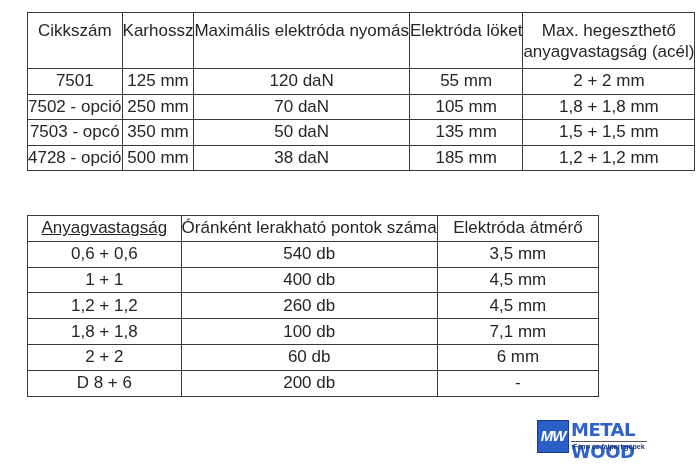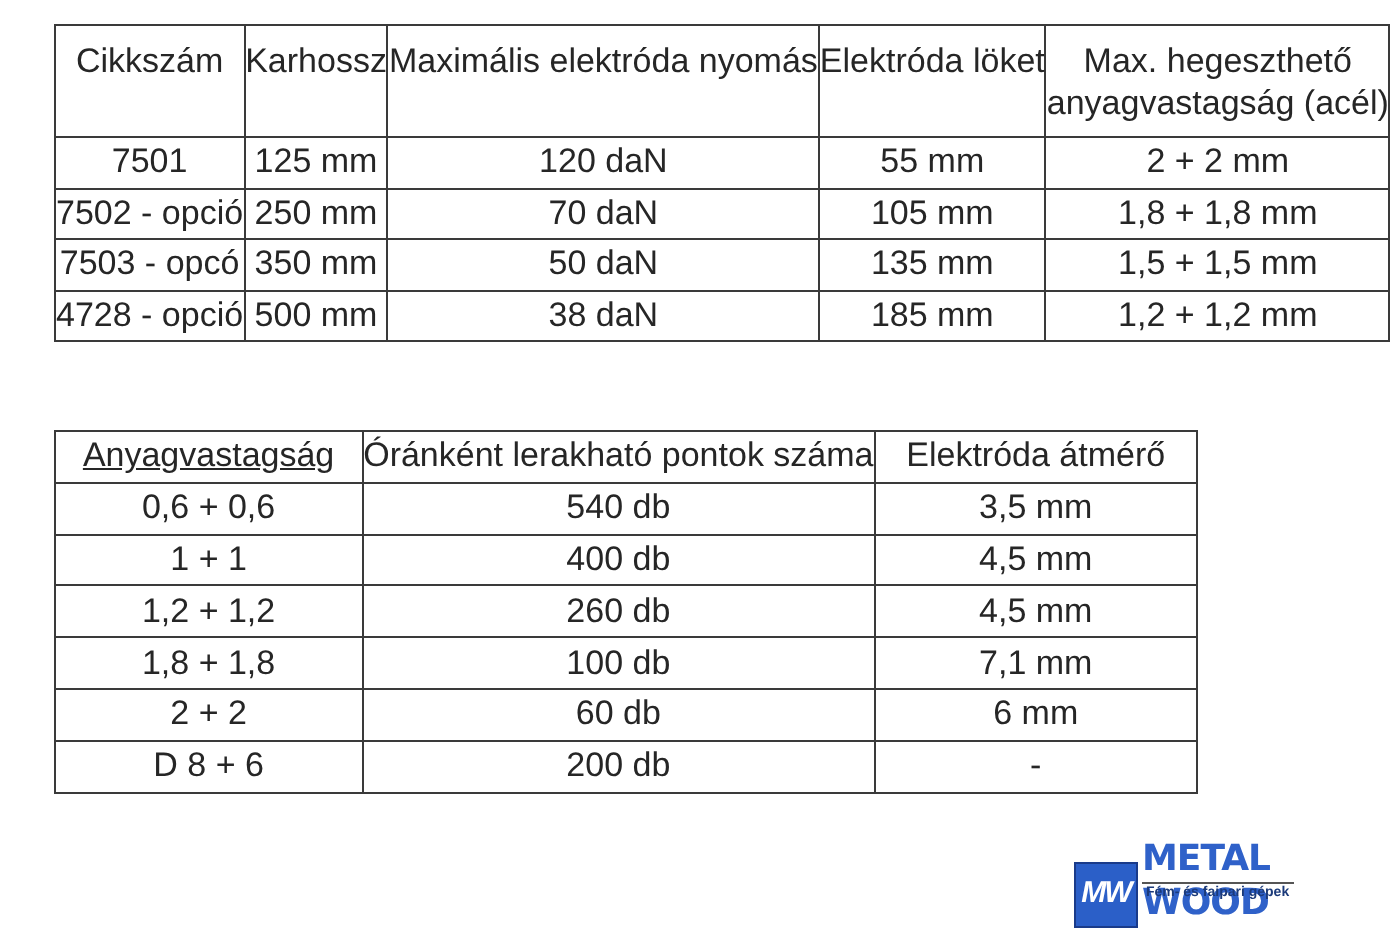--- a/index.html
+++ b/index.html
@@ -29,21 +29,21 @@
     #thickness-table { left: 27px; top: 215px; width: 572px; }
     #thickness-table th, #thickness-table td { height: 24.8px; }
     #thickness-table .d1 { width: 169px; text-decoration: underline; }
     #thickness-table .d2 { width: 222px; }
     #thickness-table .d3 { width: 179px; }
 
     .logo {
       position: absolute; left: 537px; top: 417px; width: 160px; height: 42px;
     }
     .logo-badge {
-      position: absolute; left: 0; top: 14px; width: 32px; height: 33px;
+      position: absolute; left: 0; top: 3px; width: 32px; height: 33px;
       background: #2b5fc8; border: 1.5px solid #1a3b8a; box-sizing: border-box;
       color: #ffffff; font-weight: bold; font-style: italic;
       font-size: 15px; line-height: 30px; text-align: center; letter-spacing: -1px;
     }
     .logo-name {
       position: absolute; left: 34px; top: 2px;
       font-family: "DejaVu Sans", sans-serif; font-weight: bold;
       font-size: 18px; color: #2f61c9; letter-spacing: -0.5px; line-height: 22px;
     }
     .logo-rule {

